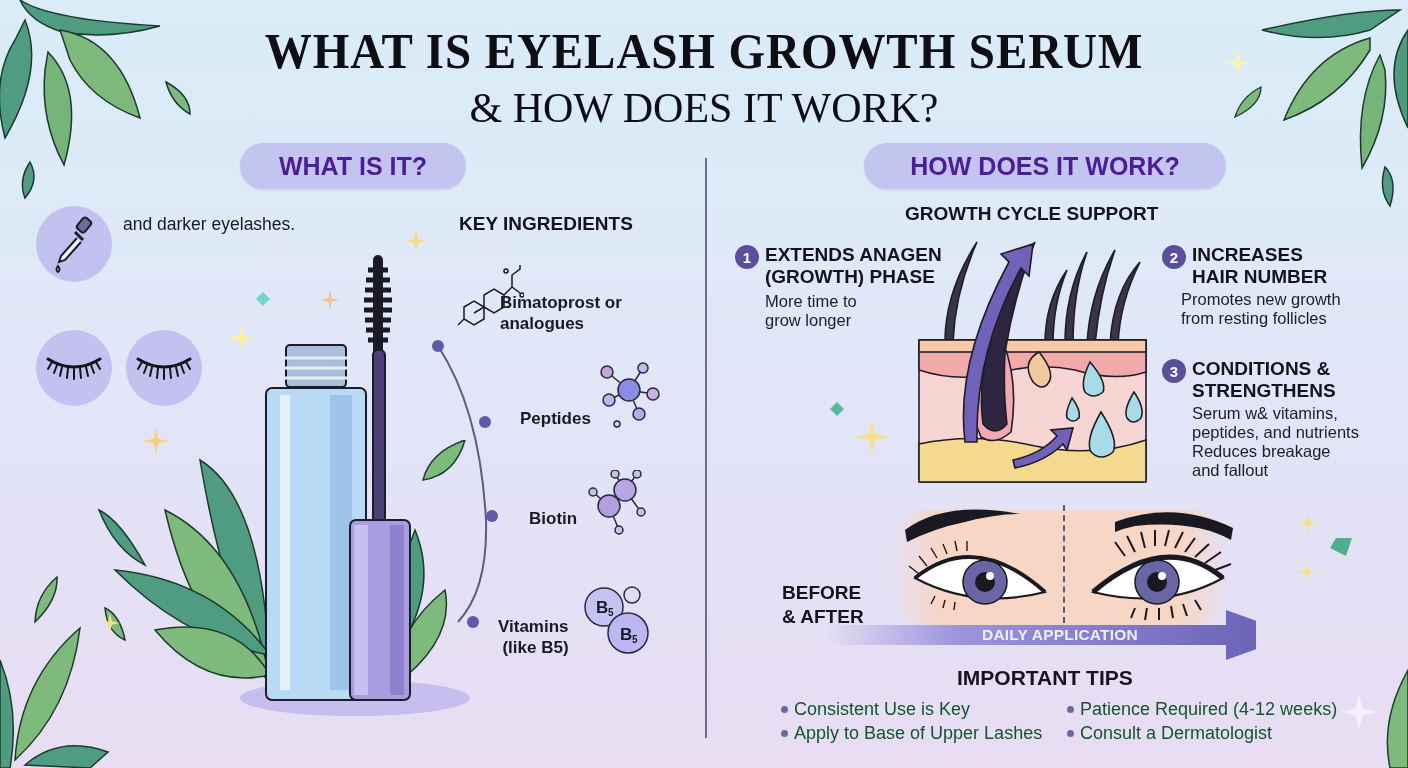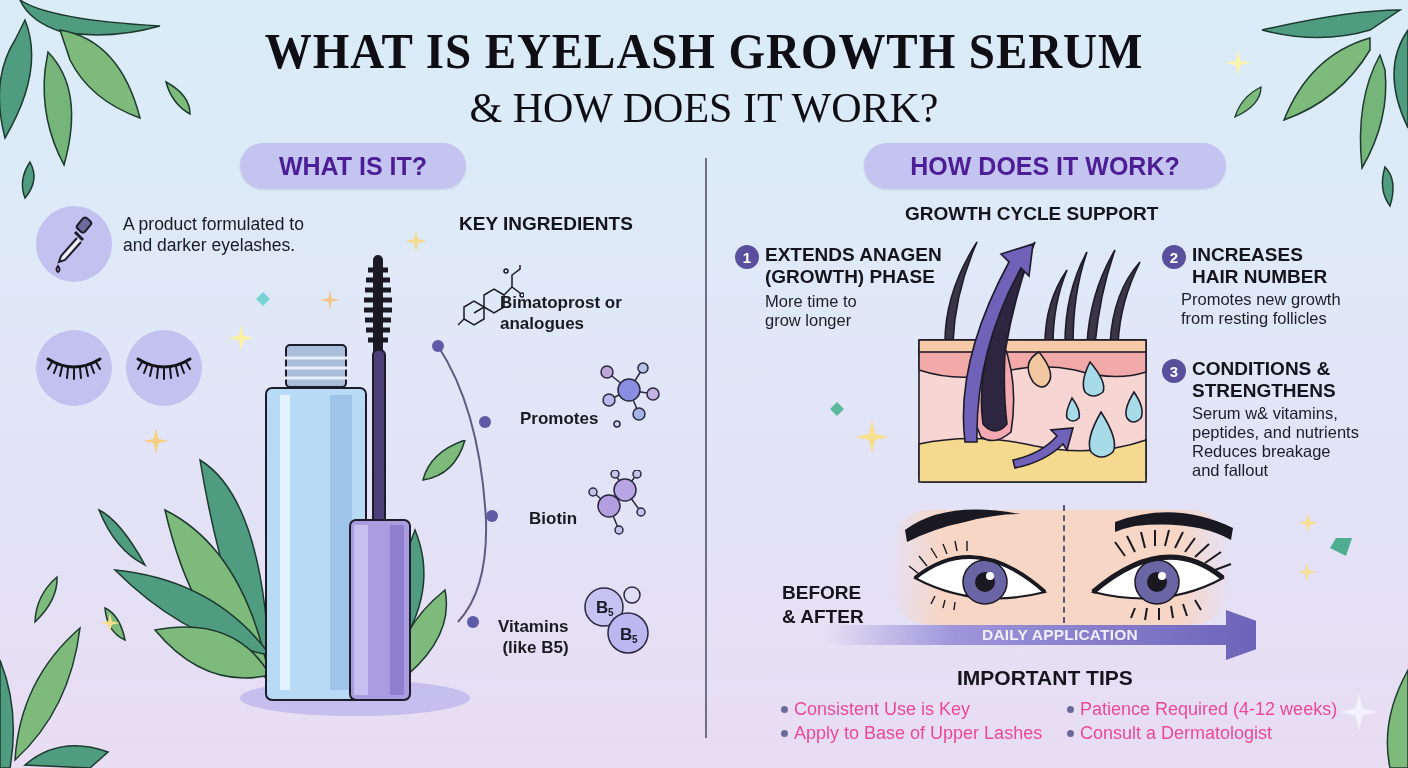--- a/index.html
+++ b/index.html
@@ -37,21 +37,21 @@
   .h-sub { font-weight: 700; font-size: 19px; color: #15141c; }
   .ingr-label { font-weight: 700; font-size: 17px; line-height: 21px; color: #1a1a22; }
   .step-num {
     width: 24px; height: 24px; border-radius: 50%; background: #5a4f9c; color: #fff;
     display: flex; align-items: center; justify-content: center;
     font-size: 15px; font-weight: 700;
   }
   .step-title { font-weight: 700; font-size: 19px; line-height: 22px; color: #15141c; }
   .step-desc { font-size: 16.5px; line-height: 19px; color: #1d1d26; }
   .tips-title { font-weight: 700; font-size: 21px; color: #15141c; }
-  .tip { font-size: 18px; color: #ec4899; display: flex; align-items: center; gap: 6px; }
+  .tip { font-size: 18px; color: #14532d; display: flex; align-items: center; gap: 6px; }
   .tip .dot { width: 7px; height: 7px; border-radius: 50%; background: #6d6a9a; display: inline-block; }
   .arrow-bar {
     left: 826px; top: 610px; width: 430px; height: 50px;
     background: linear-gradient(90deg, rgba(120,110,200,0) 0%, #9e95dc 30%, #6d63b8 100%);
     clip-path: polygon(0 15px, 400px 15px, 400px 0, 470px 25px, 400px 50px, 400px 35px, 0 35px);
   }
   .arrow-label {
     left: 900px; top: 626px; width: 320px; text-align: center;
     color: #f1eefc; font-weight: 700; font-size: 15.5px; letter-spacing: 0.2px;
   }
@@ -160,21 +160,20 @@
   <svg width="50" height="60" viewBox="0 0 50 60">
     <g stroke="#1e1c2a" stroke-width="2" fill="none">
       <rect x="30" y="4" width="10" height="14" rx="3" transform="rotate(40 35 11)" fill="#6f6a9c"></rect>
       <path d="M26 18 L34 26" stroke-width="3"></path>
       <path d="M28 24 L12 42 L10 48 L16 46 L32 28" fill="#f1f0fb"></path>
       <path d="M9 52 Q6 56 9 58 Q12 56 9 52Z" fill="#f1f0fb"></path>
     </g>
   </svg>
 </div>
 <div class="abs desc" style="left:123px;top:214px;width:240px">
-  <div>A product formulated to</div>
   <div>and darker eyelashes.</div>
 </div>
 
 <div class="abs circle-icon" style="left:36px;top:330px">
   <svg width="60" height="30" viewBox="0 0 60 30">
     <g stroke="#14131a" stroke-width="2" fill="none" stroke-linecap="round">
       <path d="M4 6 Q30 22 56 6" stroke-width="3"></path>
       <path d="M8 9 L4 16 M13 12 L10 20 M18 14 L16 23 M24 15 L23 25 M30 16 L30 26 M36 15 L37 25 M42 14 L44 23 M47 12 L50 20 M52 9 L56 16"></path>
     </g>
   </svg>
@@ -228,21 +227,21 @@
     <circle cx="52" cy="6" r="2"></circle>
     <circle cx="68" cy="30" r="2"></circle>
     <path d="M10 54 L4 60"></path>
   </g>
 </svg>
 <div class="abs ingr-label" style="left:500px;top:292px">
   <div>Bimatoprost or</div>
   <div>analogues</div>
 </div>
 
-<div class="abs ingr-label" style="left:520px;top:408px">Promotes</div>
+<div class="abs ingr-label" style="left:520px;top:408px">Peptides</div>
 <svg class="abs" style="left:595px;top:360px" width="68" height="70" viewBox="0 0 68 70">
   <g stroke="#2a2840" stroke-width="1.5">
     <path d="M34 30 L12 12 M34 30 L48 8 M34 30 L58 34 M34 30 L14 40 M34 30 L44 54"></path>
     <circle cx="34" cy="30" r="11" fill="#8b8ee0"></circle>
     <circle cx="12" cy="12" r="6" fill="#c0a9d8"></circle>
     <circle cx="48" cy="8" r="5" fill="#b6c3ea"></circle>
     <circle cx="58" cy="34" r="6" fill="#c5b1e4"></circle>
     <circle cx="14" cy="40" r="6" fill="#b6b9ea"></circle>
     <circle cx="44" cy="54" r="6" fill="#a5b3e6"></circle>
     <circle cx="22" cy="64" r="3" fill="#d3d1ef"></circle>

